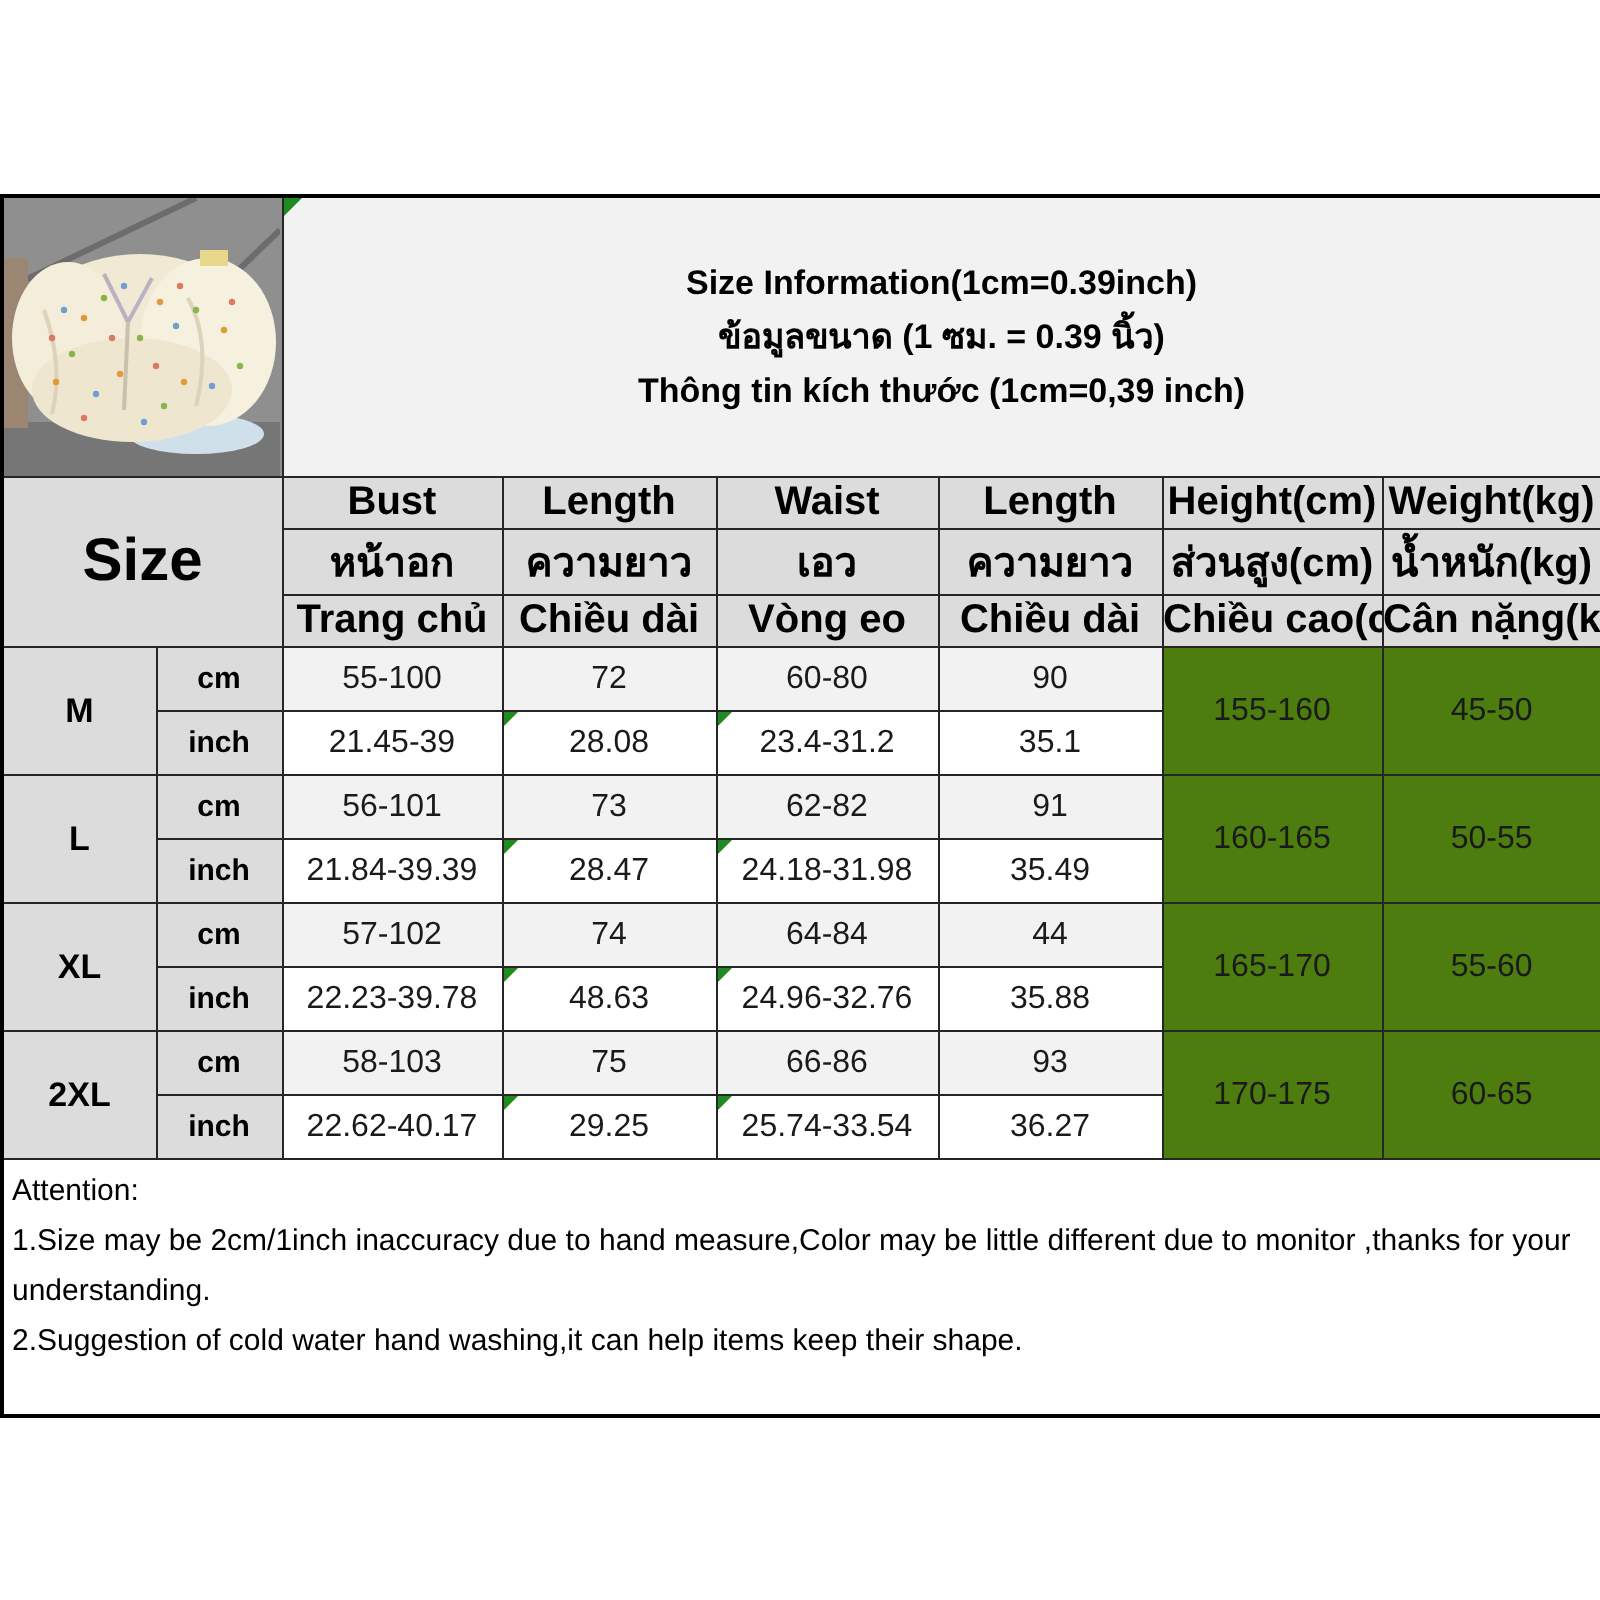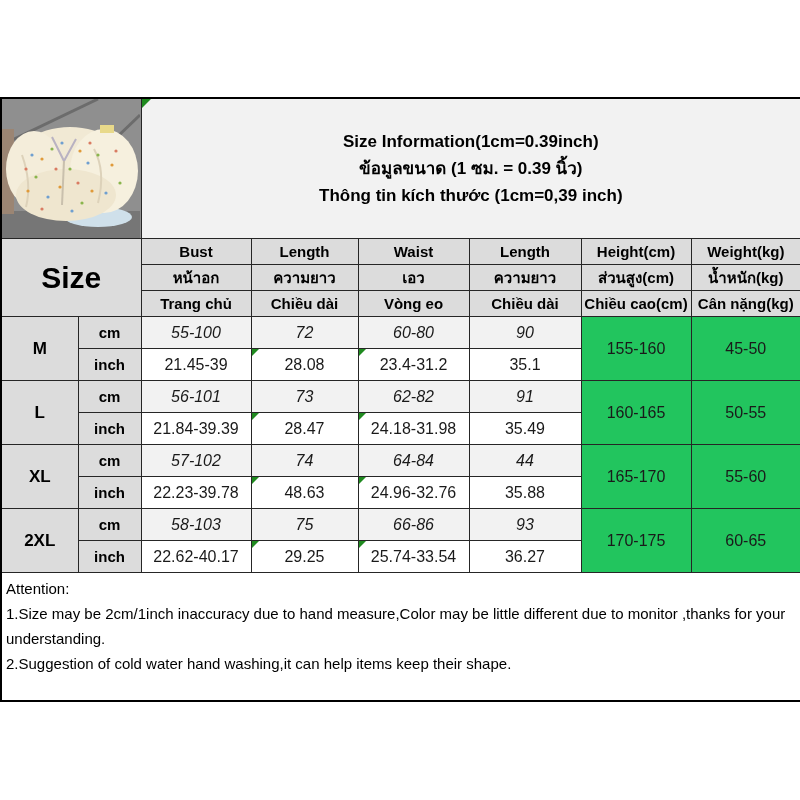--- a/index.html
+++ b/index.html
@@ -9,27 +9,27 @@
   td{border:1px solid #262626;text-align:center;vertical-align:middle;padding:0;overflow:hidden;white-space:nowrap;}
   tr.r-top{height:102px;padding-left:40px;}
   tr.r-head{height:26px;}
   tr.r-data{height:32px;}
   tr.r-att{height:128px;}
   .photo-cell{padding:0;background:#8f8f8f;}
   .photo-cell svg{display:block;}
   .title-cell{background:#f2f2f2;position:relative;white-space:normal;}
   .title-line{font-weight:bold;font-size:17px;line-height:27px;color:#000;}
   .size-cell{background:#dcdcdc;font-weight:bold;font-size:30px;color:#000;}
-  .hdr{background:#dcdcdc;font-weight:bold;font-size:15px;color:#000;}
+  .hdr{background:#dcdcdc;font-weight:bold;font-size:20px;color:#000;}
   .lbl{background:#dcdcdc;font-weight:bold;color:#000;}
   .size-name{font-size:17px;}
   .unit{font-size:15px;}
-  .cm-bg{background:#f2f2f2;font-style:italic;}
+  .cm-bg{background:#f2f2f2;}
   .inch-bg{background:#ffffff;}
-  .merged{background:#22c55e;font-size:16px;text-align:center;}
+  .merged{background:#4d7c0f;font-size:16px;text-align:center;}
   td.data{font-size:16px;}
   .tri-cell{position:relative;}
   .tri{position:absolute;top:0;left:0;width:0;height:0;border-top:7px solid #1f8a1f;border-right:7px solid transparent;}
   .tri-title{position:absolute;top:0;left:0;width:0;height:0;border-top:9px solid #1f8a1f;border-right:9px solid transparent;}
   .attention-cell{text-align:left;vertical-align:top;white-space:normal;background:#fff;padding:3px 5px 16px 4px;}
   .att-line{font-size:15px;line-height:25px;color:#000;}
 </style>
 </head>
 <body>
 

